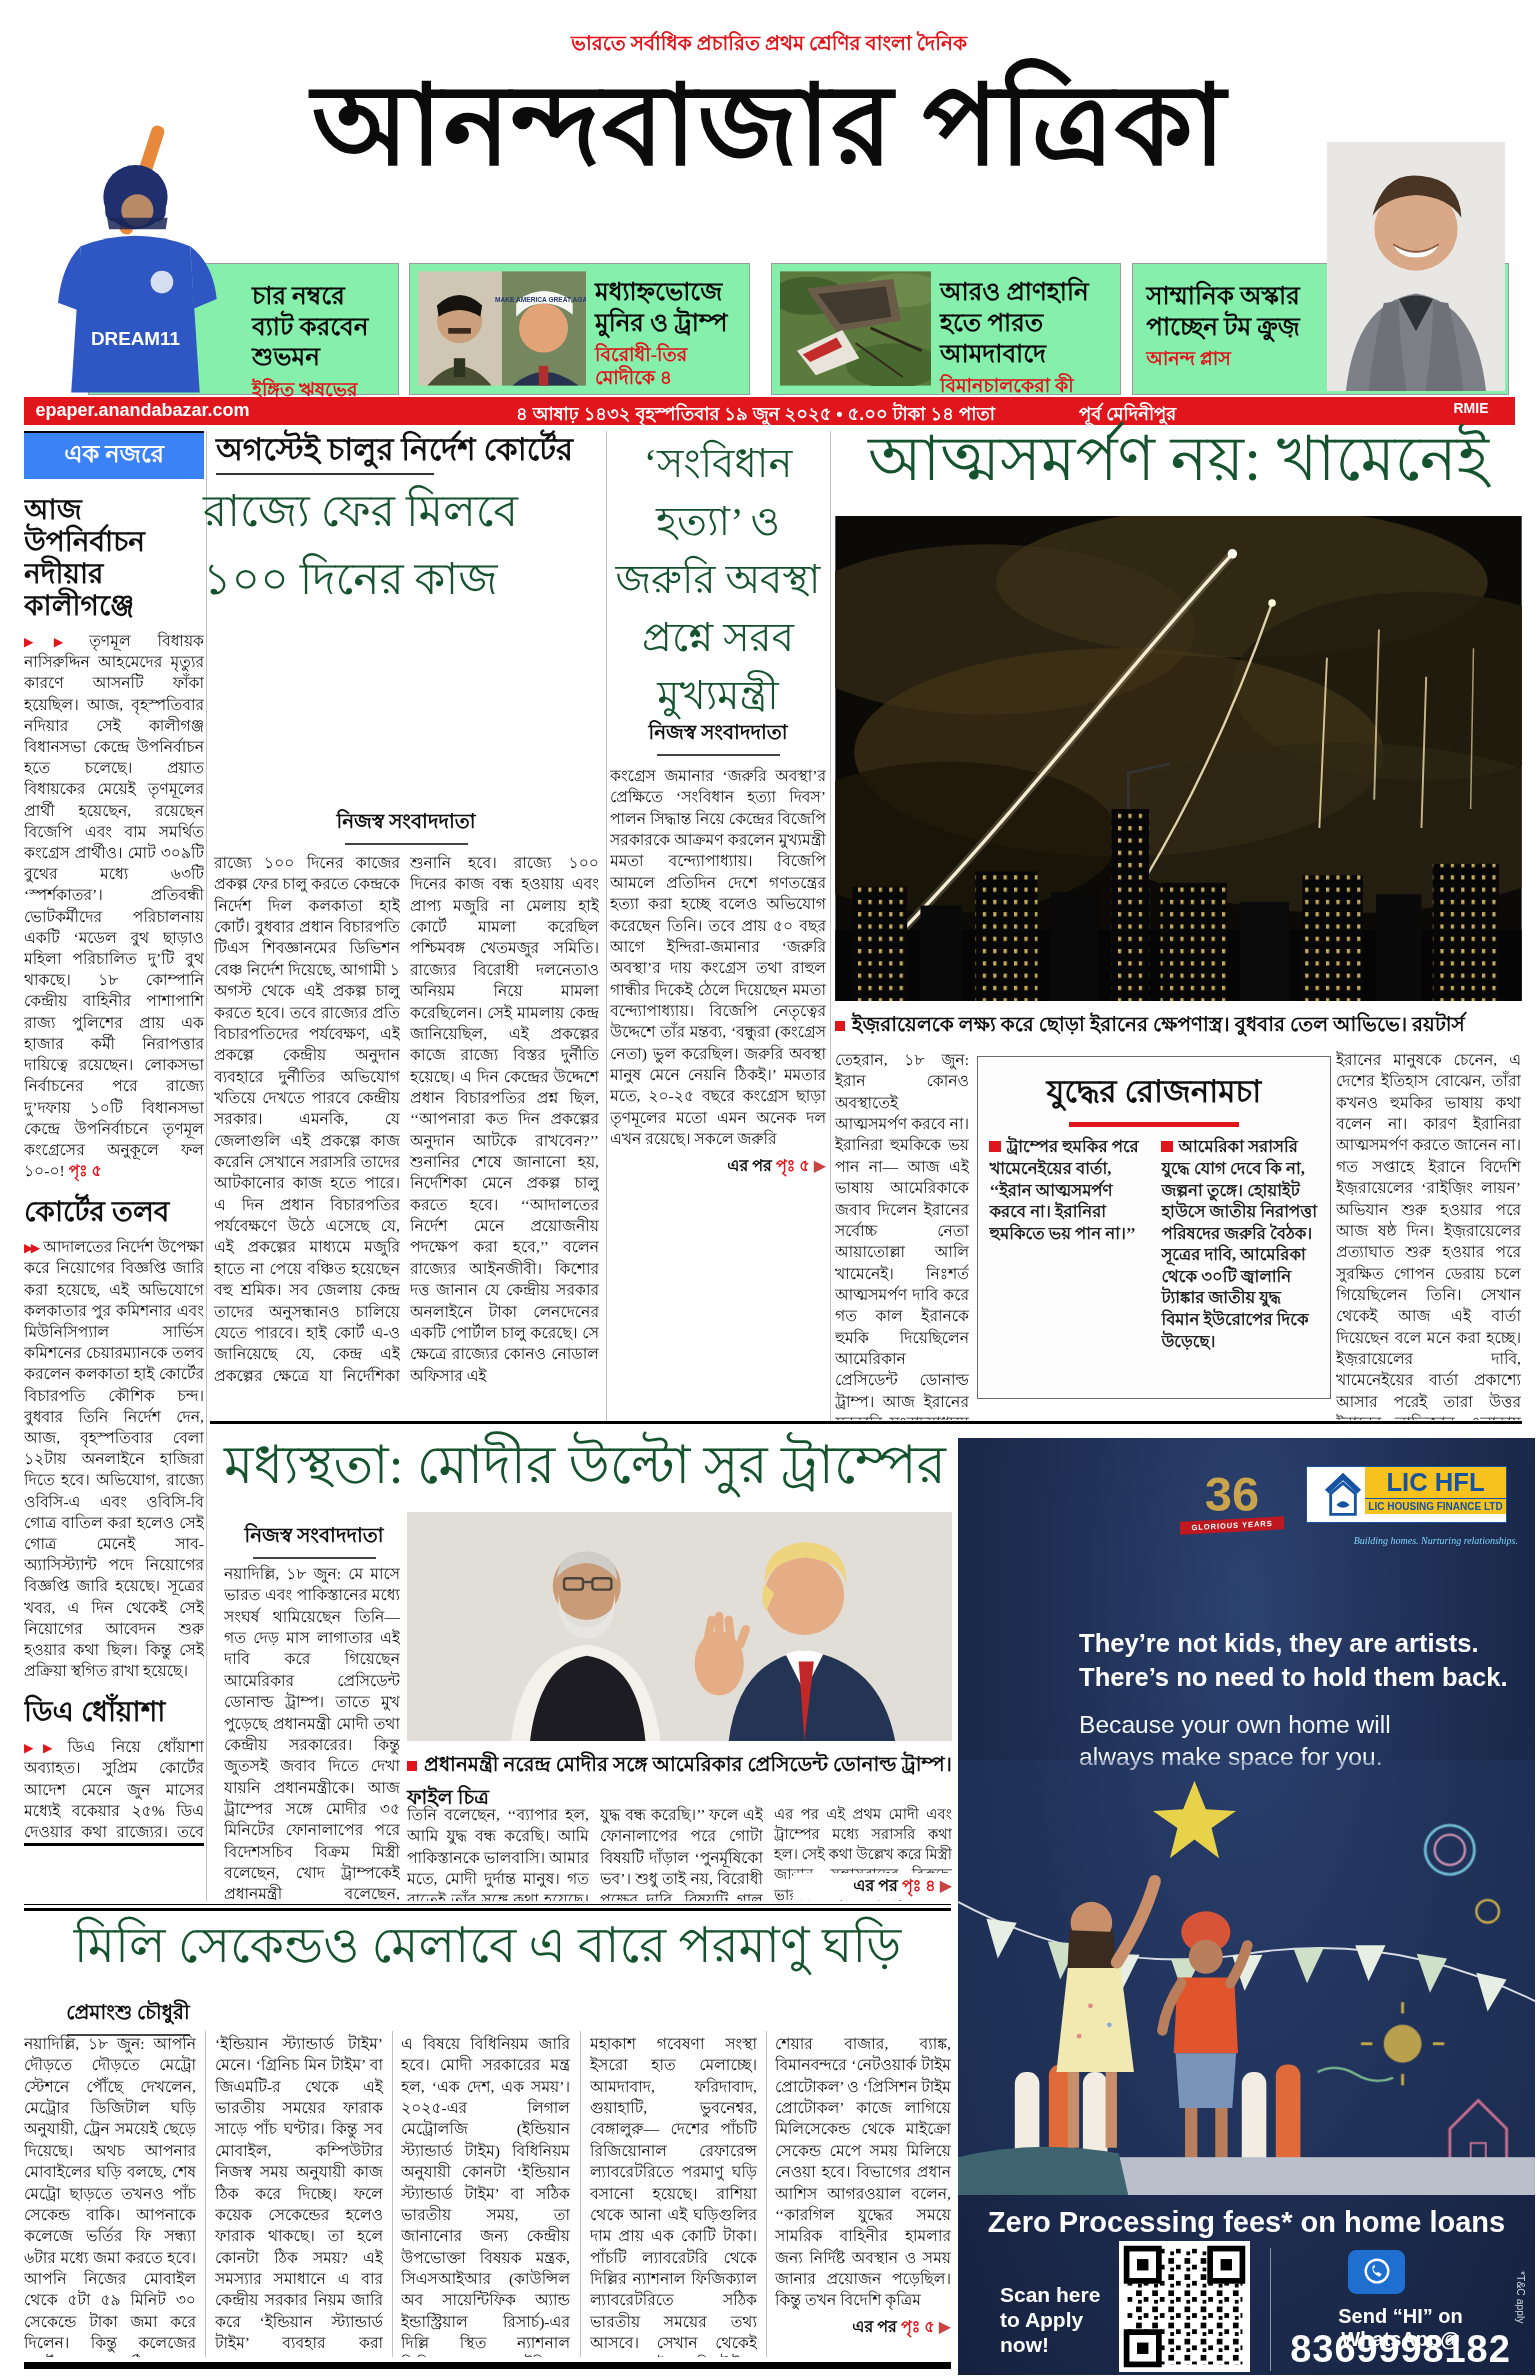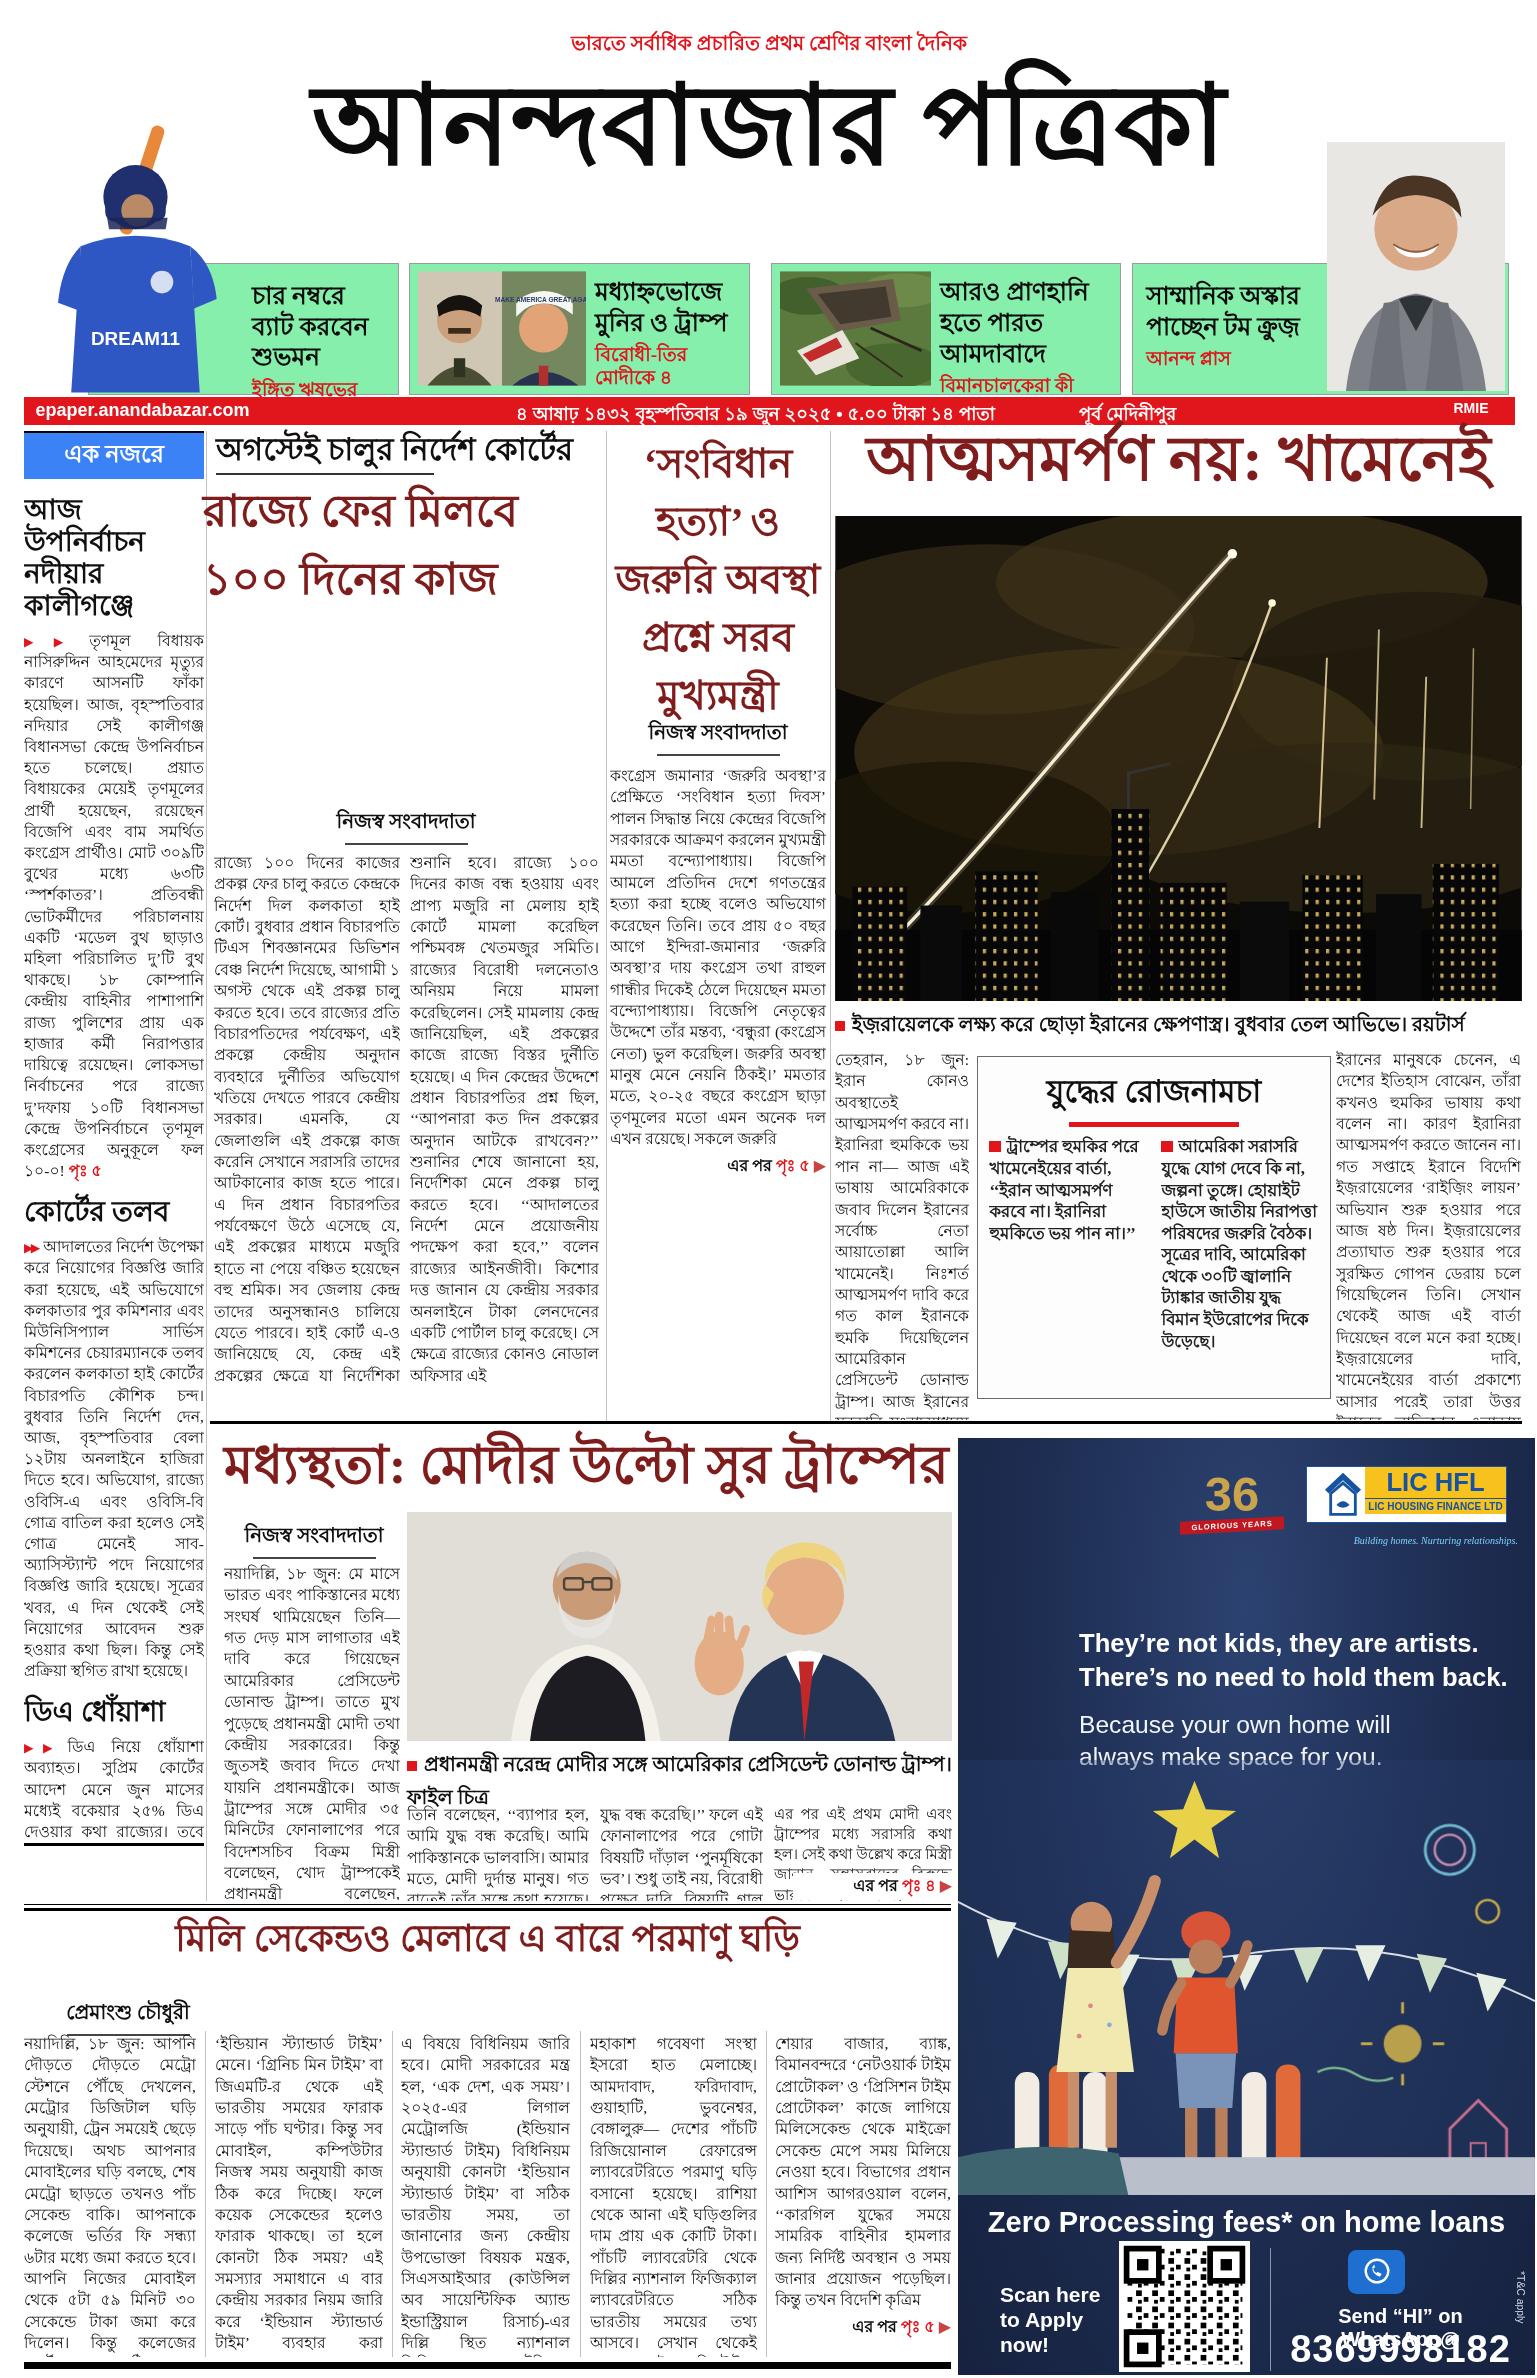--- a/index.html
+++ b/index.html
@@ -19,21 +19,21 @@
   .vrule{width:0.9px;background:#c2c2c2;}
   .hrule{background:#000;}
   .og-head{background:#3b82f6;color:#fff;font-weight:bold;font-size:24px;text-align:center;
            border-top:2.8px solid #000;padding:1.9px 0 3.8px;}
   .og-title{font-weight:bold;font-size:28px;line-height:1.15;margin:15px 0 7.6px;}
   .og-body{font-size:15.6px;line-height:1.36;}
   .mark{color:#e0161c;font-size:12.3px;letter-spacing:-2.8px;margin-right:5.7px;}
   .pgred{color:#e0161c;font-weight:bold;}
   .kicker{font-weight:bold;font-size:31px;line-height:1.1;}
   .krule{height:1.9px;background:#333;width:218px;margin-top:5.7px;}
-  .bighead{font-weight:bold;line-height:1.55;color:#7f1d1d;}
+  .bighead{font-weight:normal;line-height:1.55;color:#14532d;}
   .byline{font-weight:bold;font-size:20px;text-align:center;}
   .byrule{height:1.9px;background:#444;width:123px;margin:3.8px auto 0;}
   .body-col{font-size:15.6px;line-height:1.37;}
   .jump{font-weight:bold;font-size:16px;text-align:right;margin-top:3.8px;}
   .jump .a{color:#c94343;}
   .capline{font-weight:bold;font-size:20px;}
   .sqr{display:inline-block;width:10.4px;height:10.4px;background:#e0161c;margin-right:6.6px;}
   .wdbox{border:0.9px solid #6a6a6a;background:#fdfdfd;padding:9.5px 11.4px;}
   .wdtitle{font-weight:bold;font-size:31px;text-align:center;}
   .wdrule{width:170px;height:4.7px;background:#e0161c;margin:3.8px auto 9.5px;}
@@ -294,21 +294,21 @@
 
 <div class="abs clip body-col j" style="left:407px;top:1804px;width:182px;height:97px;">তিনি বলেছেন, ‘‘ব্যাপার হল, আমি যুদ্ধ বন্ধ করেছি। আমি পাকিস্তানকে ভালবাসি। আমার মতে, মোদী দুর্দান্ত মানুষ। গত রাতেই তাঁর সঙ্গে কথা হয়েছে। আমরা ভারতের মোদীর</div>
 <div class="abs clip body-col j" style="left:600px;top:1804px;width:163px;height:97px;">যুদ্ধ বন্ধ করেছি।’’ ফলে এই ফোনালাপের পরে গোটা বিষয়টি দাঁড়াল ‘পুনর্মূষিকো ভব’। শুধু তাই নয়, বিরোধী পক্ষের দাবি, বিষয়টি গাল বাড়িয়ে চড় খাওয়ার মতো ঘটনা হল। রাজনৈতিক শিবিরের বক্তব্য, ট্রাম্প যে তাঁর অবস্থান থেকে নড়বেন</div>
 <div class="abs clip" style="left:774px;top:1804px;width:178px;height:97px;">
   <div class="body-col j" style="font-size:14.7px;">এর পর এই প্রথম মোদী এবং ট্রাম্পের মধ্যে সরাসরি কথা হল। সেই কথা উল্লেখ করে মিস্ত্রী জানান, সন্ত্রাসবাদের বিরুদ্ধে ভারতের দৃঢ় সংকল্পের কথা আমেরিকার প্রেসিডেন্টকে বলেছেন মোদী। তিনি ট্রাম্পকে এ-ও জানান, পাকিস্তানের ‘গুলির’ জবাব ভারত ‘গোলার’ মাধ্যমে দেবে। গত ৯ মে</div>
 </div>
 <div class="abs jump" style="left:793px;top:1869px;width:159px;background:#fff;"><span>এর পর </span><span class="pgred">পৃঃ ৪</span> <span class="a">▶</span></div>
 
 <div class="abs" style="left:24px;top:1904px;width:927px;border-top:0.9px solid #000;"></div>
 <div class="abs hrule" style="left:24px;top:1908px;width:927px;height:2.8px;"></div>
-<div class="abs bighead ctr" style="left:24px;top:1917px;width:927px;font-size:37px;line-height:1.2;">মিলি সেকেন্ডও মেলাবে এ বারে পরমাণু ঘড়ি</div>
+<div class="abs bighead ctr" style="left:24px;top:1917px;width:927px;font-size:49px;line-height:1.2;">মিলি সেকেন্ডও মেলাবে এ বারে পরমাণু ঘড়ি</div>
 <div class="abs" style="left:43px;top:1997px;width:170px;">
   <div class="byline">প্রেমাংশু চৌধুরী</div>
   <div class="byrule"></div>
 </div>
 
 <div class="abs vrule" style="left:205px;top:2031px;height:326px;"></div>
 <div class="abs vrule" style="left:392px;top:2031px;height:326px;"></div>
 <div class="abs vrule" style="left:580px;top:2031px;height:326px;"></div>
 <div class="abs vrule" style="left:766px;top:2031px;height:326px;"></div>
 

